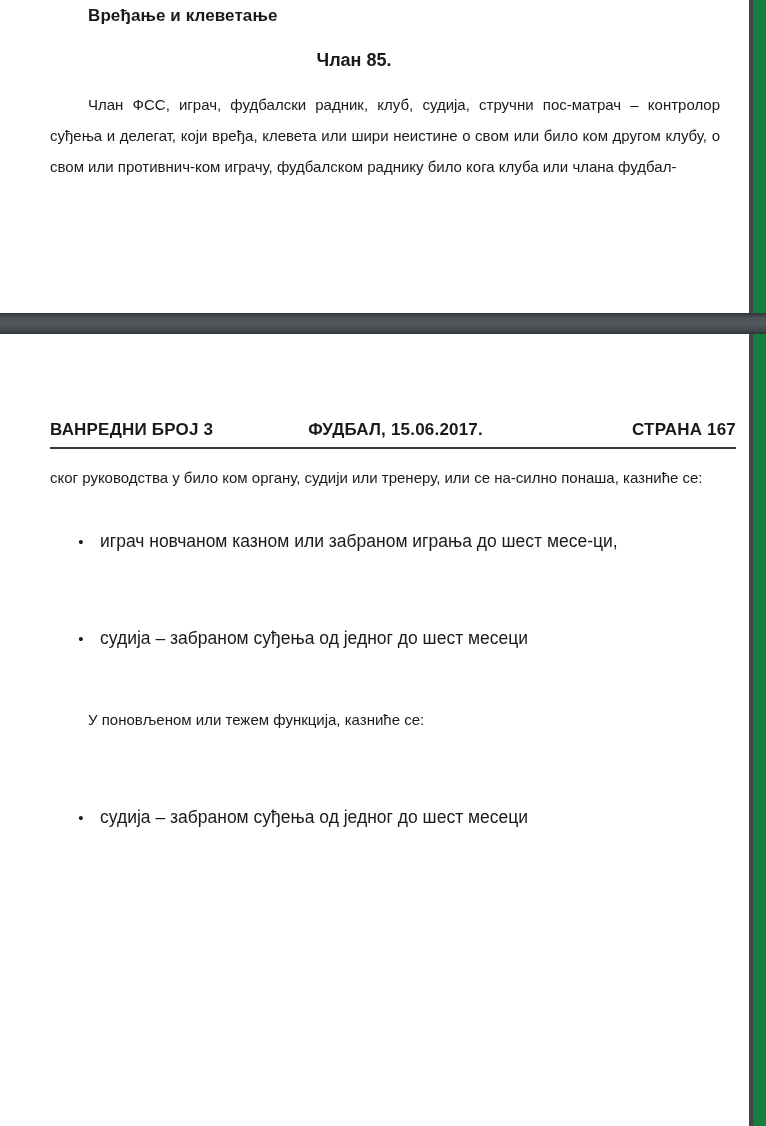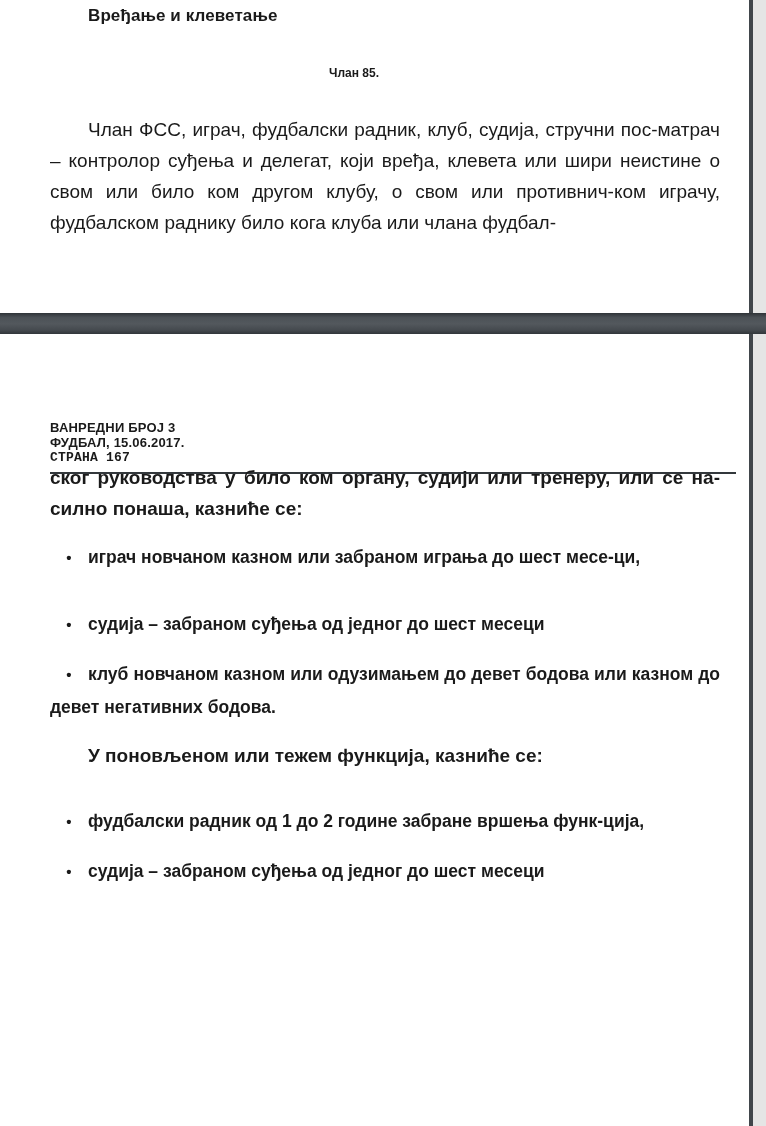--- a/index.html
+++ b/index.html
@@ -11,21 +11,21 @@
   body {
     font-family: "Liberation Sans", "DejaVu Sans", sans-serif;
     color: #1a1a1a;
   }
 
   .scan-viewport {
     position: relative;
     width: 766px;
     height: 1126px;
     overflow: hidden;
-    background: #e5e5e5;
+    background: #15803d;
   }
 
   
   .page-sheet {
     position: absolute;
     left: 0;
     width: 753px;
     background: #ffffff;
     border-right: 4px solid #41464b;
     box-sizing: border-box;
@@ -63,82 +63,81 @@
 
   .doc-heading {
     font-size: 17px;
     font-weight: bold;
     letter-spacing: 0.1px;
     margin: 0;
     padding-left: 38px;
   }
 
   .article-title {
-    font-size: 12px;
+    font-size: 18px;
     font-weight: bold;
     text-align: center;
-    margin: 16px;
+    margin: 0;
     padding-right: 62px;
   }
 
   .body-par {
-    font-size: 19px;
+    font-size: 15px;
     line-height: 31px;
     text-align: justify;
     text-justify: inter-word;
     margin: 0;
     -webkit-hyphens: none;
     hyphens: none;
   }
   .body-par.indented {
     text-indent: 38px;
   }
 
   
   .page-header {
     position: absolute;
     left: 50px;
     width: 686px;
   }
   .page-header-row {
     display: flex;
-    align-items: flex-start;
-    font-size: 13px;
+    align-items: flex-end;
+    font-size: 17px;
     font-weight: bold;
     letter-spacing: 0.2px;
     white-space: nowrap;
-    flex-direction: column;
   }
   .hdr-issue { flex: 0 0 auto; }
   .hdr-title {
     flex: 1 1 auto;
     text-align: center;
     padding-right: 54px;
   }
-  .hdr-page { flex: 0 0 auto; font-family: Liberation Mono, monospace; }
+  .hdr-page { flex: 0 0 auto; }
   .header-rule {
     margin-top: 7px;
     height: 0;
     border-top: 2px solid #33383c;
     width: 686px;
   }
 
   
   .bullet-list {
     list-style: none;
     margin: 0;
     padding: 0;
   }
   .bullet-item {
     position: relative;
     font-size: 17.5px;
-    line-height: 32px;
+    line-height: 39px;
     text-align: justify;
     text-justify: inter-word;
-    margin: 0;
+    margin: 12px;
     padding-left: 0;
   }
   .bullet-item .bullet-marker {
     display: inline-block;
     width: 38px;
     text-align: center;
     font-size: 15px;
     vertical-align: baseline;
   }
   .bullet-item.justify-full {
@@ -171,52 +170,46 @@
 
   <div class="page-header" style="top: 420px;">
     <div class="page-header-row">
       <span class="hdr-issue">ВАНРЕДНИ БРОЈ  3</span>
       <span class="hdr-title">ФУДБАЛ, 15.06.2017.</span>
       <span class="hdr-page">СТРАНА 167</span>
     </div>
     <div class="header-rule"></div>
   </div>
 
-  <div class="text-column" style="top: 462px; font-weight: bold;">
+  <div class="text-column" style="top: 462px;">
 
     <p class="body-par">ског руководства у било ком органу, судији или тренеру, или се на-силно понаша, казниће се:</p>
 
     <div class="spacer-gap"></div>
 
     <ul class="bullet-list">
       <li class="bullet-item">
         <span class="bullet-marker">•</span><span>играч  новчаном казном или забраном играња до шест месе-ци,</span>
       </li>
       <li style="height:17px"></li>
       <li style="height:17px"></li>
       <li class="bullet-item">
         <span class="bullet-marker">•</span><span>судија – забраном суђења од једног до шест месеци</span>
       </li>
       <li style="height:17px"></li>
-      <li class="bullet-item">
-        <span class="bullet-marker">•</span><span>клуб  новчаном казном или одузимањем до девет бодова или казном до девет негативних бодова.</span>
-      </li>
     </ul>
 
     <div class="spacer-gap"></div>
 
     <p class="body-par indented">У поновљеном или тежем функција, казниће се:</p>
 
     <div class="spacer-gap"></div>
 
     <ul class="bullet-list">
       <li style="height:17px"></li>
-      <li class="bullet-item">
-        <span class="bullet-marker">•</span><span>фудбалски радник  од 1 до 2 године забране вршења функ-ција,</span>
-      </li>
       <li style="height:17px"></li>
       <li class="bullet-item">
         <span class="bullet-marker">•</span><span>судија – забраном суђења од једног до шест месеци</span>
       </li>
       <li style="height:17px"></li>
     </ul>
 
   </div>
 
 </div>

